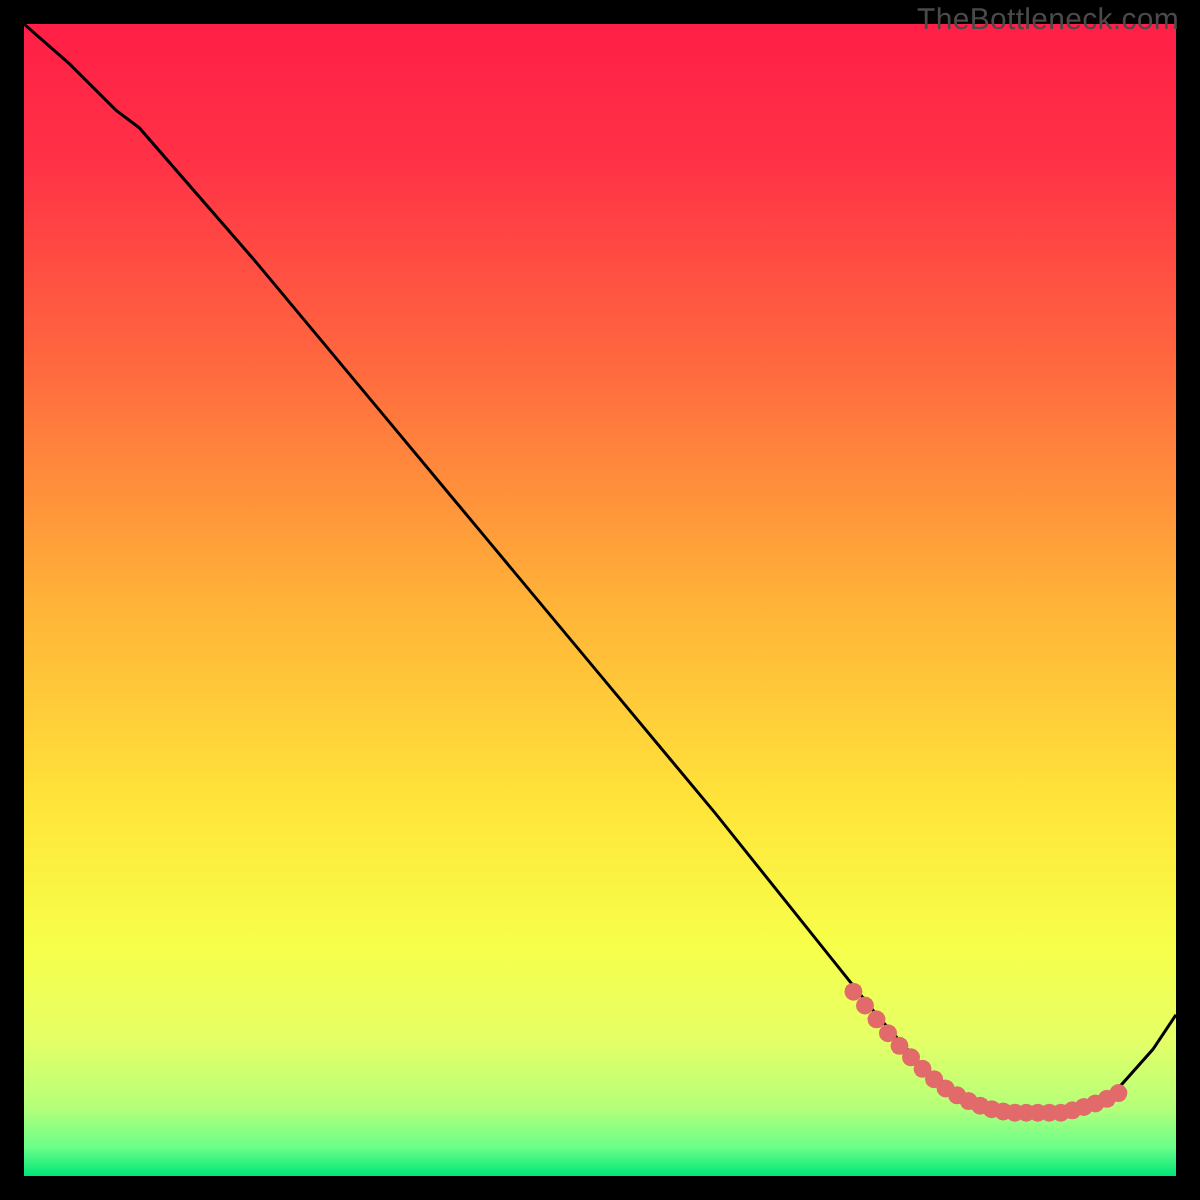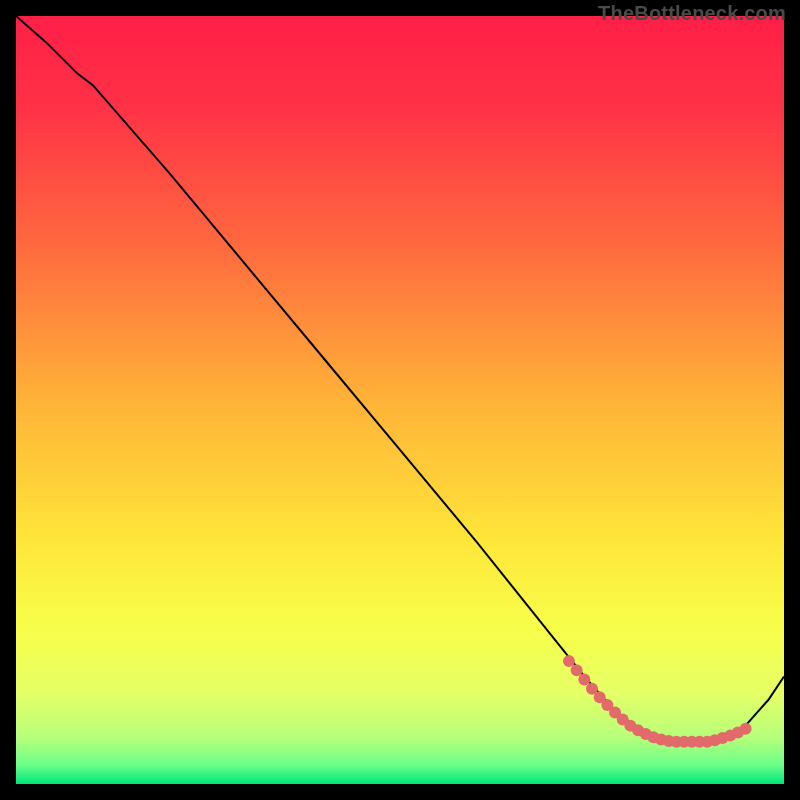--- a/index.html
+++ b/index.html
@@ -26,21 +26,21 @@
   }
   svg {
     display: block;
   }
   .watermark {
     position: absolute;
     top: 2px;
     right: 14px;
     color: #4a4a4a;
     font-size: 20px;
-    font-weight: 700;
+    font-weight: 400;
     letter-spacing: 0.2px;
     user-select: none;
   }
 </style>
 </head>
 <body>
 
 <div class="stage">
 
   <div class="plot">

